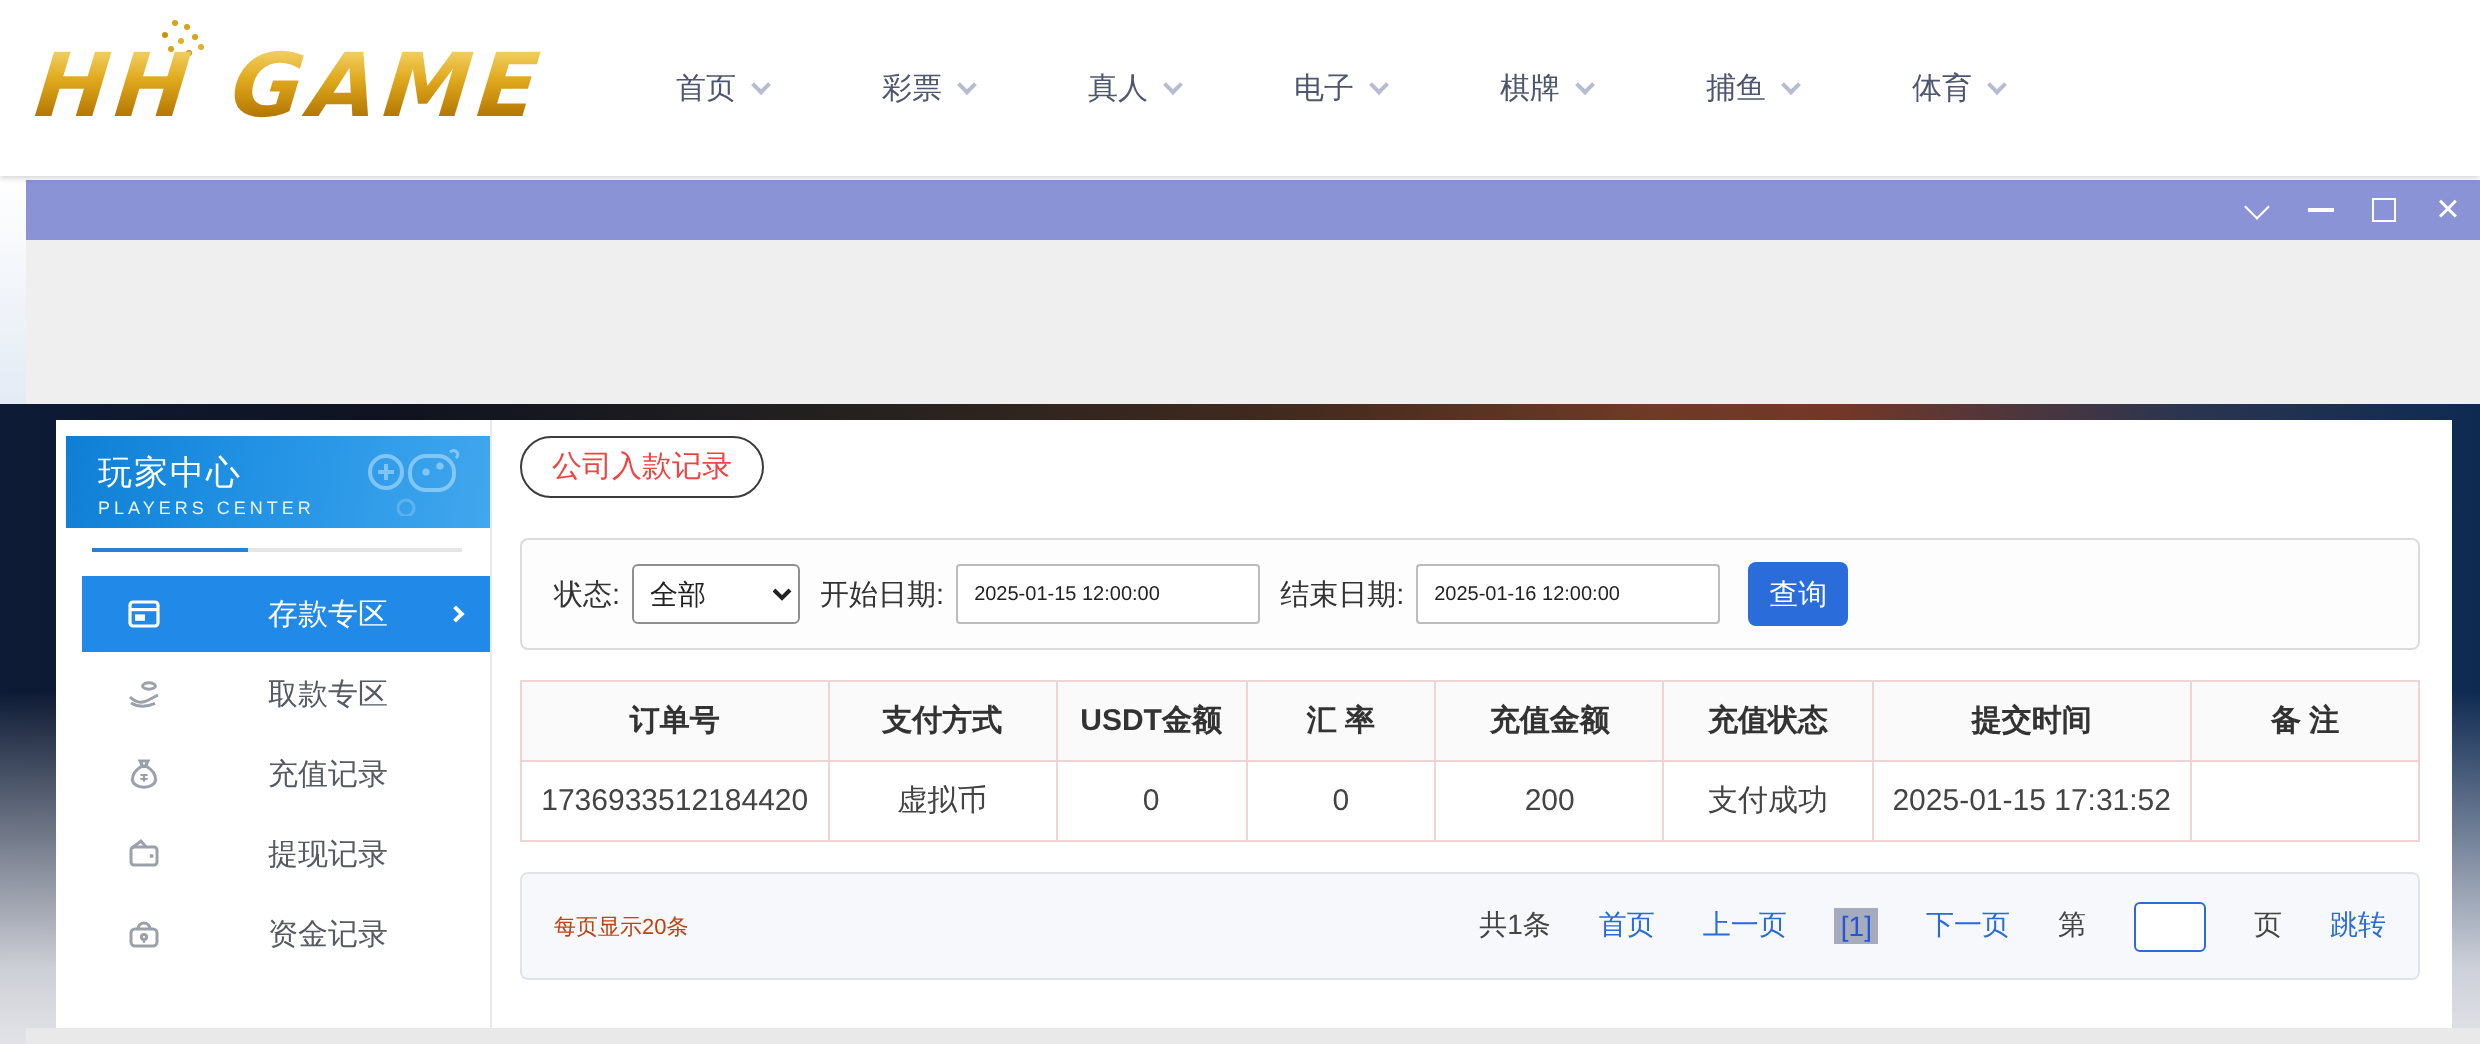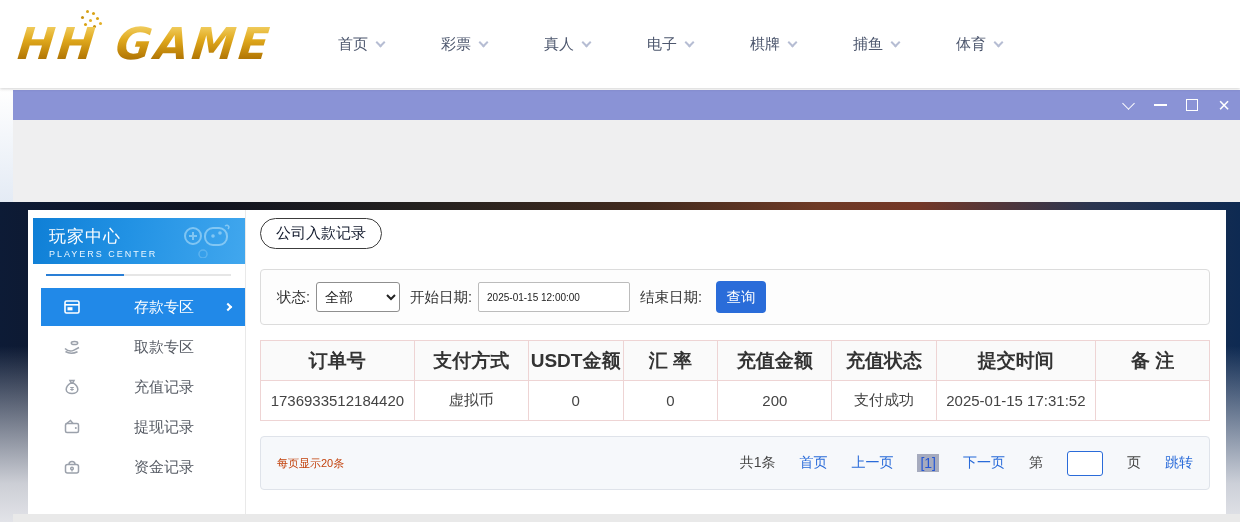--- a/index.html
+++ b/index.html
@@ -88,39 +88,39 @@
   .sb-item-arrow {
     position:absolute; right:14px; width:6px; height:6px;
     border-right:2px solid #fff; border-top:2px solid #fff; transform:rotate(45deg);
   }
 
   
   .main { flex:1; padding:8px 16px 0 14px; min-width:0; }
   .tabs-row { display:flex; gap:12px; align-items:center; }
   .tab {
     border:1px solid #3c3c3c; border-radius:16px; background:#fff;
-    padding:5px 15px; font-size:15px; color:#0f172a; cursor:pointer; white-space:nowrap;
+    padding:5px 15px; font-size:15px; color:#ef4444; cursor:pointer; white-space:nowrap;
   }
   .tab.active { color:#e5302b; }
 
   .filter-box {
     margin-top:20px; height:56px; border:1px solid #dcdcdc; border-radius:4px; background:#fdfdfd;
     display:flex; align-items:center; padding:0 12px; gap:6px;
   }
   .f-label { font-size:14.5px; color:#333; margin-left:4px; white-space:nowrap; }
   .status-select { width:84px; height:30px; border:1px solid #8f8f8f; border-radius:3px; font-size:14px; color:#222; background:#fff; padding:0 4px; }
   .date-input { width:152px; height:30px; border:1px solid #bcbcbc; border-radius:2px; font-size:10px; color:#222; padding:10px 8px; font-family:"Liberation Sans",sans-serif; }
   .query-btn {
     margin-left:8px; width:50px; height:32px; background:#2a6cd9; color:#fff; border:none; border-radius:4px;
     font-size:14.5px; cursor:pointer; font-family:"Liberation Sans",sans-serif;
   }
 
   .records-table { margin-top:15px; width:100%; border-collapse:collapse; table-layout:fixed; }
   .records-table th, .records-table td { border:1px solid #eed4d4; height:40px; text-align:center; overflow:hidden; }
-  .records-table th { background:#fafafa; font-size:19px; font-weight:bold; color:#333; }
+  .records-table th { background:#fafafa; font-size:15px; font-weight:bold; color:#333; }
   .records-table td { font-size:15px; color:#444; background:#fff; }
   .records-table tr.data-row { border-bottom:1px solid #d9d9d9; }
   .c1{width:16.2%}.c2{width:12%}.c3{width:10%}.c4{width:10%}.c5{width:12%}.c6{width:11%}.c7{width:16.8%}.c8{width:12%}
   .td-order { font-size:15px; letter-spacing:0; padding:0 1px; }
 
   .pagination-bar {
     margin-top:15px; height:54px; border:1px solid #dfe3ea; border-radius:4px; background:#f6f8fb;
     display:flex; align-items:center; justify-content:space-between; padding:0 16px;
   }
   .pg-left { font-size:11px; color:#c2410c; }
@@ -279,20 +279,21 @@
       </div>
 
       <div class="filter-box">
         <span class="f-label">状态:</span>
         <select class="status-select">
           <option>全部</option>
         </select>
         <span class="f-label">开始日期:</span>
         <input class="date-input" type="text" value="2025-01-15 12:00:00" style="">
         <span class="f-label">结束日期:</span>
+        <input class="date-input" type="text" value="2025-01-16 12:00:00" style="">
         <button class="query-btn">查询</button>
       </div>
 
       <table class="records-table">
         <thead>
           <tr>
             <th class="c1">订单号</th>
             <th class="c2">支付方式</th>
             <th class="c3">USDT金额</th>
             <th class="c4">汇 率</th>

